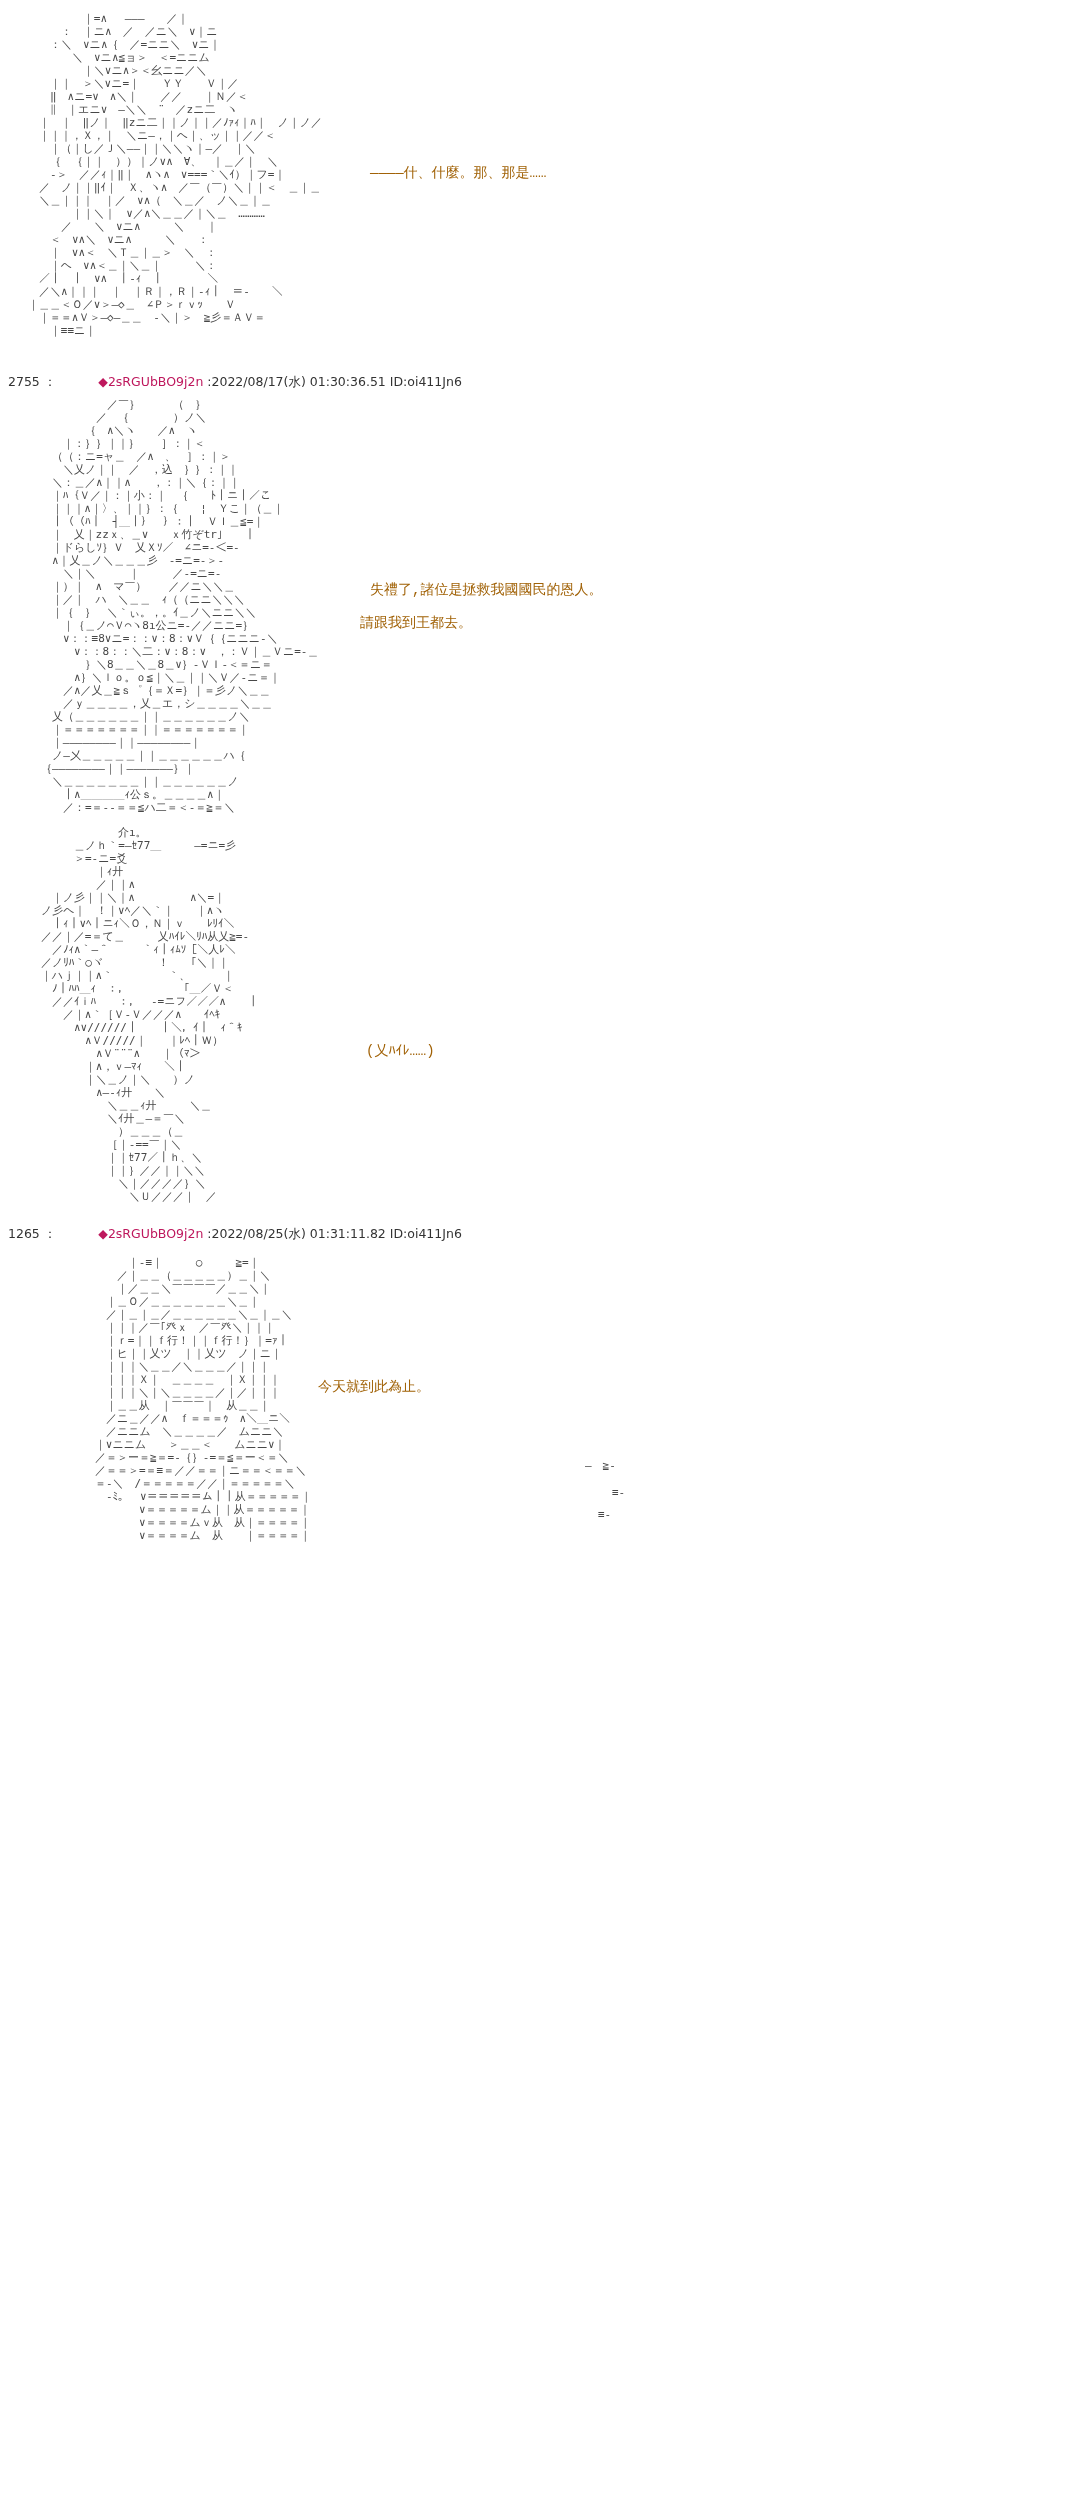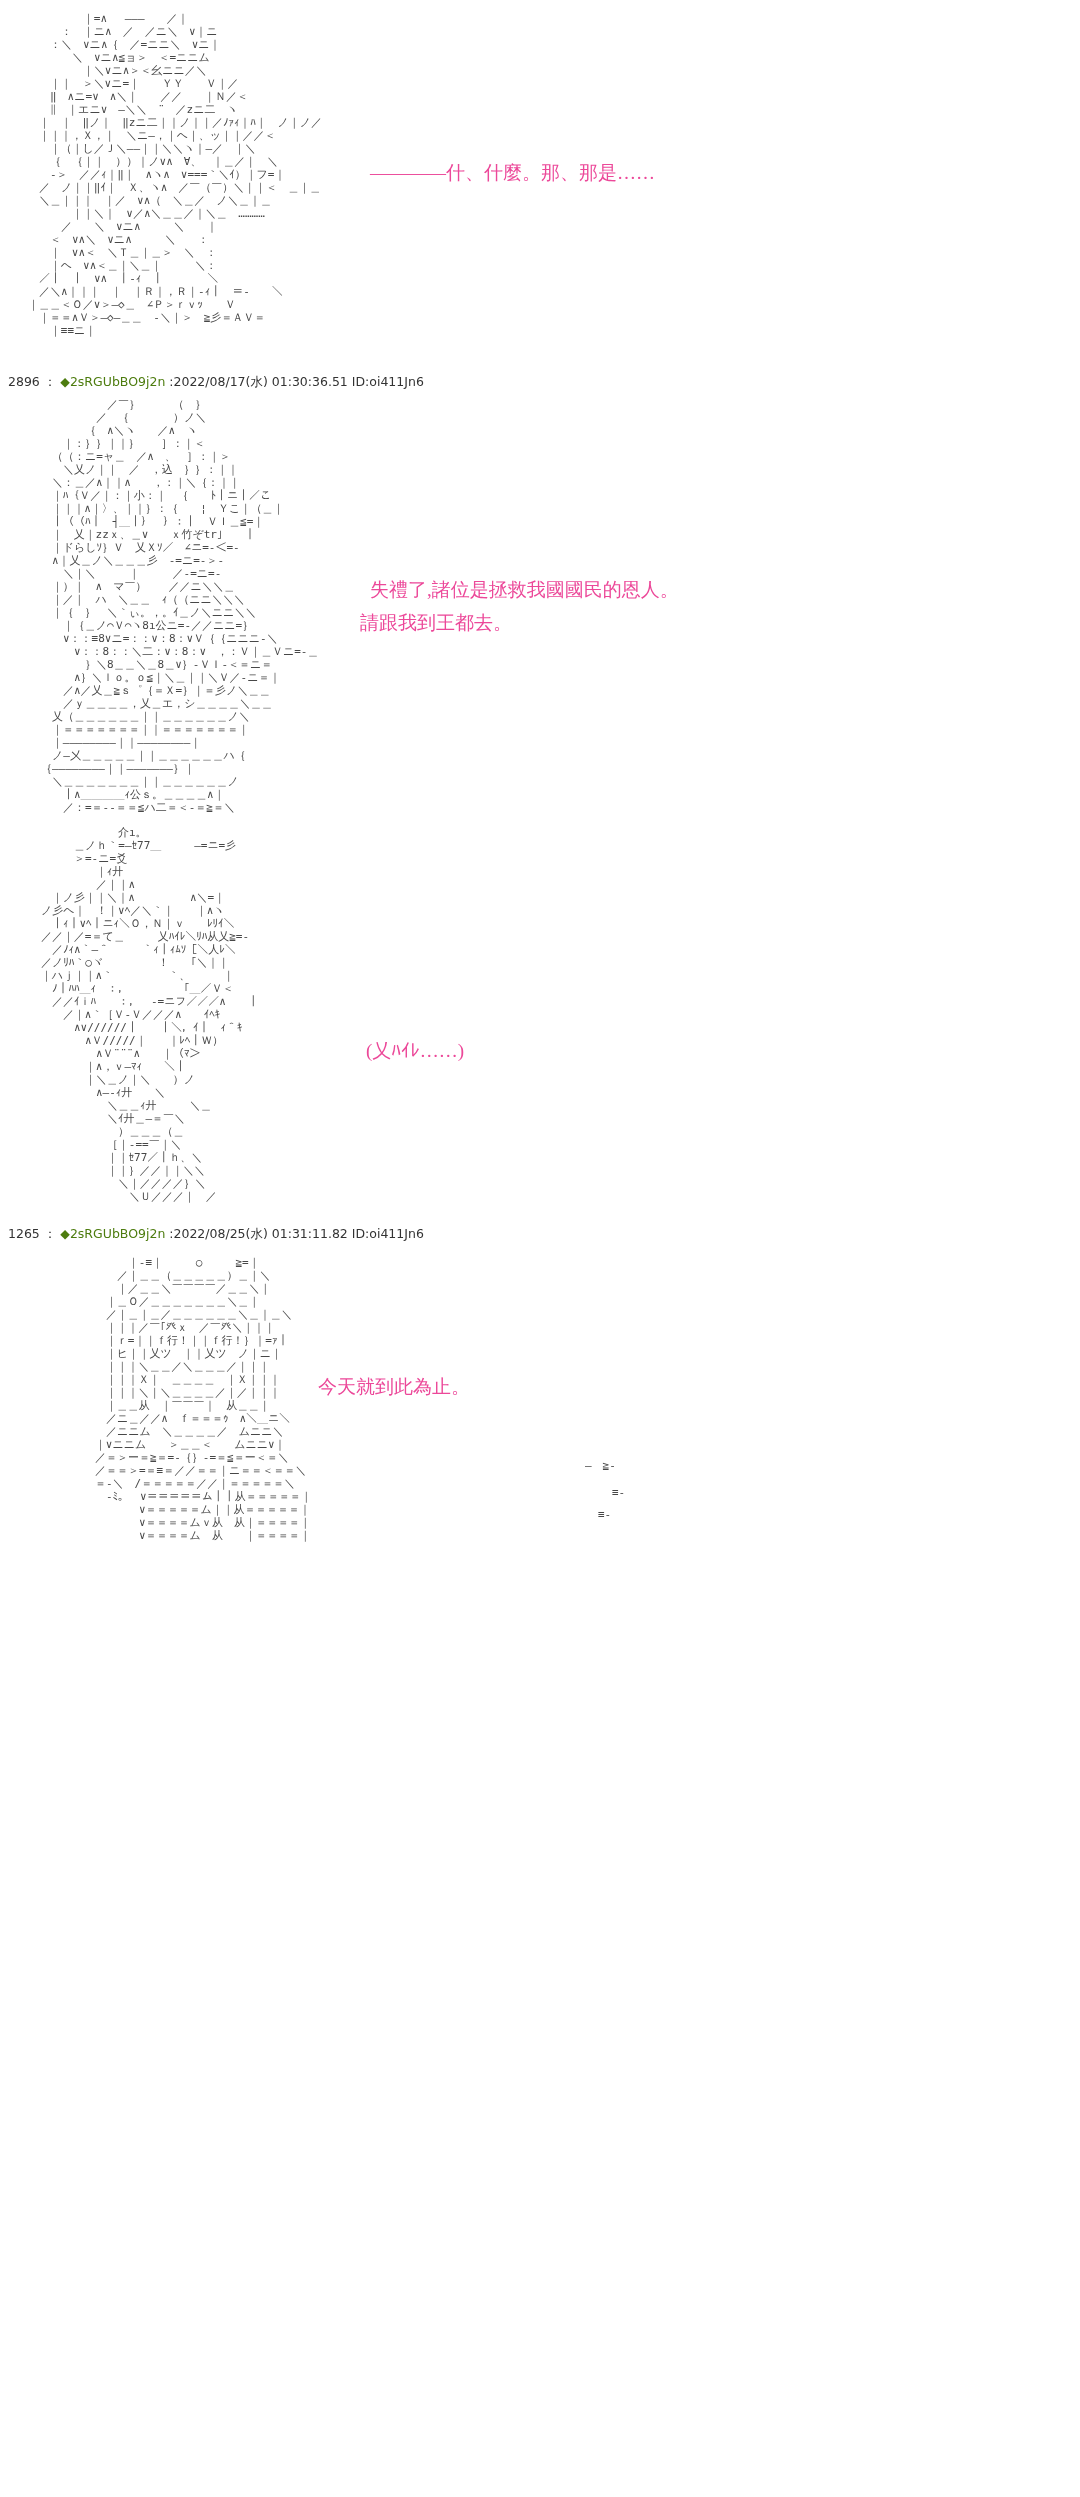--- a/index.html
+++ b/index.html
@@ -15,34 +15,34 @@
   .aa {
     position: absolute;
     font-family: "DejaVu Sans Mono", monospace;
     font-size: 11px;
     line-height: 13px;
     color: #474747;
     white-space: pre;
   }
   .dialogue {
     position: absolute;
-    font-size: 19px;
+    font-size: 14px;
     line-height: 18px;
-    color: #ec4899;
-    font-family: Liberation Serif, serif;
+    color: #a16207;
+    font-family: Liberation Mono, monospace;
     white-space: nowrap;
   }
   .post-header {
     position: absolute;
     font-size: 12.5px;
     color: #333333;
     font-family: "DejaVu Sans", sans-serif;
     white-space: nowrap;
   }
-  .post-header .trip { color: #4d7c0f; }
+  .post-header .trip { color: #be185d; margin-left: 38px; }
   .stray {
     position: absolute;
     font-family: "DejaVu Sans Mono", monospace;
     font-size: 11px;
     color: #474747;
     white-space: pre;
   }
 </style>
 </head>
 <body>
@@ -70,21 +70,21 @@
 　　｜　∨∧＜　＼Ｔ＿｜＿＞　＼　：
 　　｜ヘ　∨∧＜＿｜＼＿｜　　　＼：
 　／｜　｜　∨∧　｜‐ｨ　｜　　　　＼
 　／＼∧｜｜｜　｜　｜Ｒ｜，Ｒ｜‐ｨ｜　＝‐　　＼
 ｜＿＿＜Ｏ／∨＞―◇＿　∠Ｐ＞ｒｖｯ　　Ｖ
 　｜＝＝∧Ｖ＞―◇―＿＿　‐＼｜＞　≧彡＝ＡＶ＝
 　　｜≡≡ニ｜</pre>
   <div class="dialogue" style="left:370px; top:164px;">――――什、什麼。那、那是……</div>
 
   <div class="post-header" style="left:8px; top:374px;">
-    <span class="num">2896 ：</span>
+    <span class="num">2755 ：</span>
     <span class="trip">◆2sRGUbBO9j2n</span>
     <span class="meta">:2022/08/17(水) 01:30:36.51 ID:oi411Jn6</span>
   </div>
 
   <pre class="aa" style="left:30px; top:398px;">　　　　　　　／￣｝　　　（　｝
 　　　　　　／　｛　　　　）ノ＼
 　　　　　｛　∧＼ヽ　　／∧　ヽ
 　　　｜：｝｝｜｜｝　　］：｜＜
 　　（（：ニ=ャ＿　／∧　、　］：｜＞
 　　　＼乂ノ｜｜　／　，込　｝｝：｜｜

